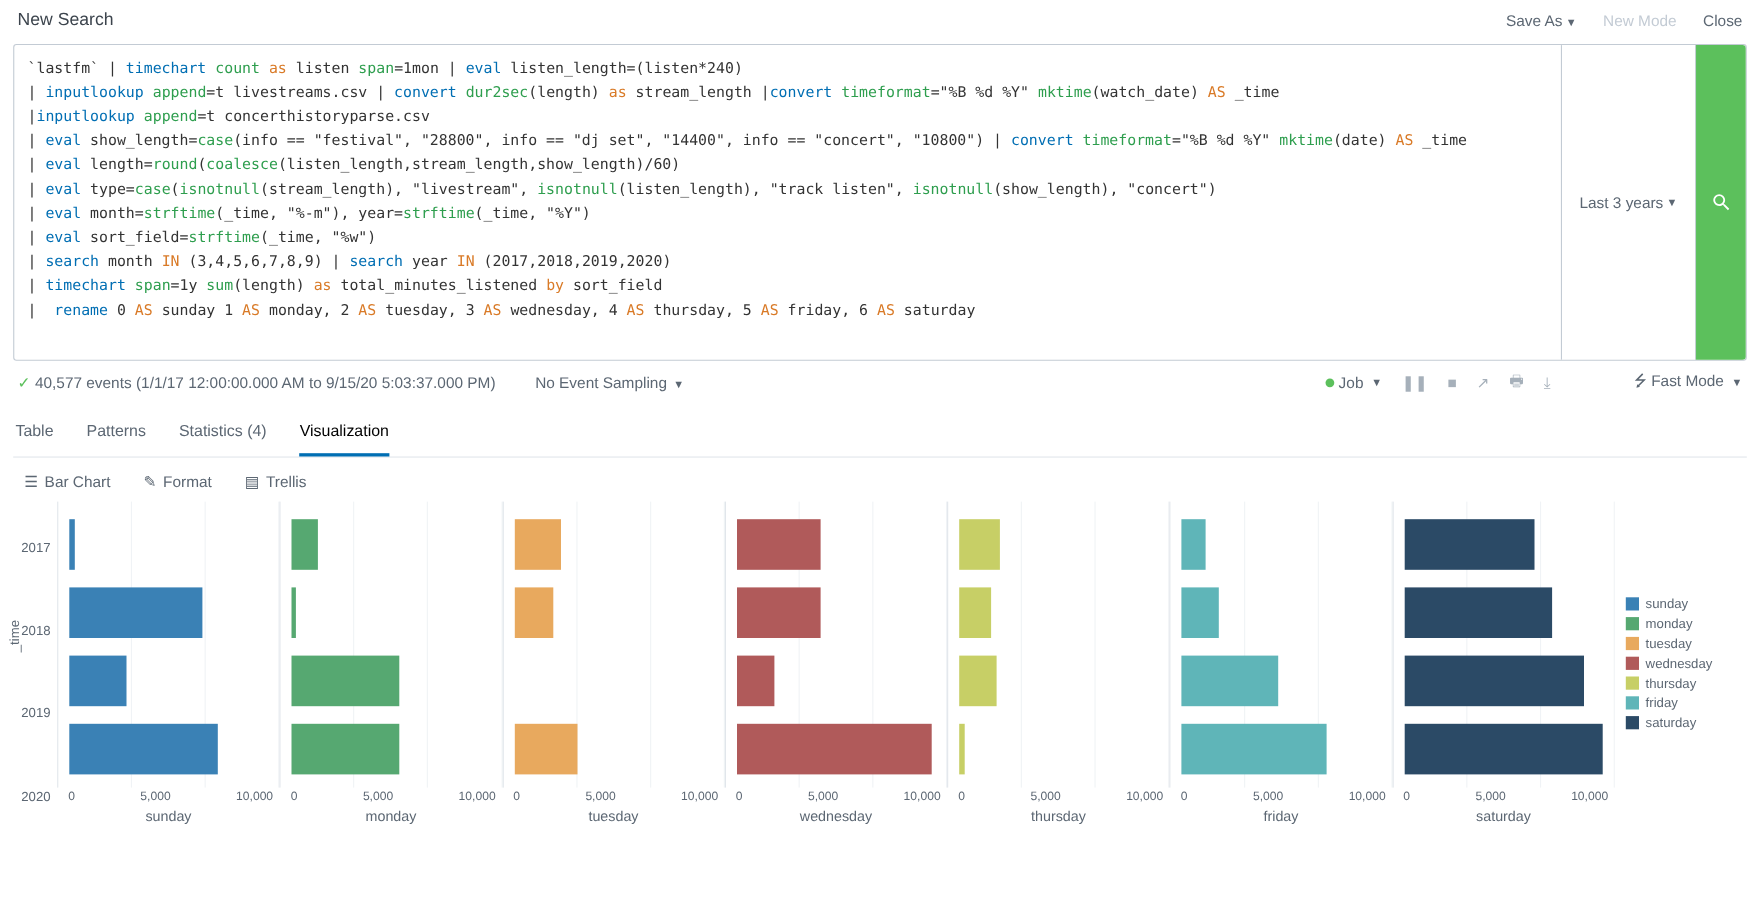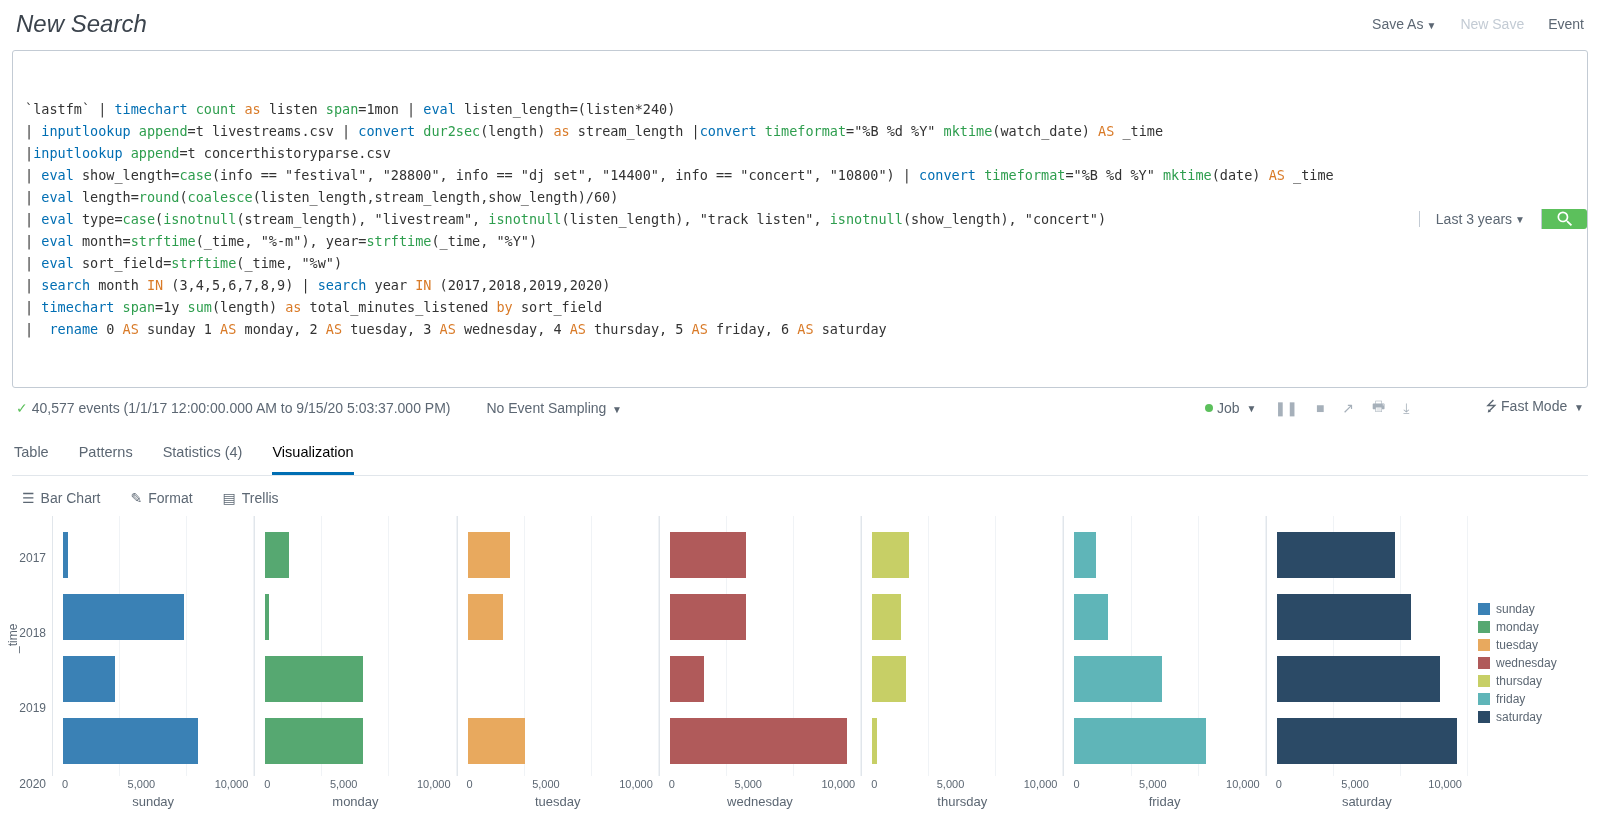--- a/index.html
+++ b/index.html
@@ -1,25 +1,25 @@
 <!DOCTYPE html>
 <html><head>
 <meta charset="utf-8">
 <style>
 * { box-sizing: border-box; margin: 0; padding: 0; }
 body { font-family: "Helvetica Neue", Arial, sans-serif; font-size: 13px; color: #333; background: #fff; width: 1600px; }
 .page { padding: 0 12px; }
 .header { display: flex; align-items: center; justify-content: space-between; padding: 10px 4px 12px; }
-.page-title { font-size: 24px; font-weight: 400; color: #3c444d; font-style: italic; }
+.page-title { font-size: 16px; font-weight: 400; color: #3c444d; }
 .header-actions { display: flex; gap: 24px; align-items: center; font-size: 14px; color: #5c6773; }
 .header-actions .disabled { color: #c3cbd4; }
 .header-actions span { cursor: pointer; }
 .caret { font-size: 10px; margin-left: 3px; }
 
-.search-row { display: flex; gap: 0; border: 1px solid #c3cbd4; border-radius: 3px; background: #fff; height: 338px; align-items: center;}
+.search-row { display: flex; gap: 0; border: 1px solid #c3cbd4; border-radius: 3px; background: #fff; height: 288px;}
 .search-editor { flex: 1; padding: 10px 12px; font-family: "Menlo", "Consolas", monospace; font-size: 13.5px; line-height: 22px; white-space: pre; overflow: auto; color: #333; }
 .time-picker { border-left: 1px solid #c3cbd4; padding: 0 16px; display: flex; align-items: center; color: #5c6773; font-size: 14px; white-space: nowrap; }
 .search-btn { width: 46px; background: #5cc05c; display: flex; align-items: center; justify-content: center; border-left: 1px solid #c3cbd4; cursor:pointer; border-radius: 0 3px 3px 0;}
 .search-btn svg { width: 20px; height: 20px; fill: #fff; }
 
 
 .tok-blue { color: #006eb3; }
 .tok-green { color: #2e9e4e; }
 .tok-orange { color: #d97a27; }
 .tok-gray { color: #333; }
@@ -60,22 +60,22 @@
 </style>
 </head>
 <body>
 
 <div class="page">
 
   <div class="header">
     <div class="page-title">New Search</div>
     <div class="header-actions">
       <span><span>Save As</span><span class="caret">▼</span></span>
-      <span class="disabled">New Save</span>
-      <span>Event</span>
+      <span class="disabled">New Mode</span>
+      <span>Close</span>
     </div>
   </div>
 
   <div class="search-row">
     <div class="search-editor" id="search-editor"><div><span class="tok-gray">`lastfm` | </span><span class="tok-blue">timechart</span><span class="tok-gray"> </span><span class="tok-green">count</span><span class="tok-gray"> </span><span class="tok-orange">as</span><span class="tok-gray"> listen </span><span class="tok-green">span</span><span class="tok-gray">=1mon | </span><span class="tok-blue">eval</span><span class="tok-gray"> listen_length=(listen*240)</span></div><div><span class="tok-gray">| </span><span class="tok-blue">inputlookup</span><span class="tok-gray"> </span><span class="tok-green">append</span><span class="tok-gray">=t livestreams.csv | </span><span class="tok-blue">convert</span><span class="tok-gray"> </span><span class="tok-green">dur2sec</span><span class="tok-gray">(length) </span><span class="tok-orange">as</span><span class="tok-gray"> stream_length |</span><span class="tok-blue">convert</span><span class="tok-gray"> </span><span class="tok-green">timeformat</span><span class="tok-gray">="%B %d %Y" </span><span class="tok-green">mktime</span><span class="tok-gray">(watch_date) </span><span class="tok-orange">AS</span><span class="tok-gray"> _time</span></div><div><span class="tok-gray">|</span><span class="tok-blue">inputlookup</span><span class="tok-gray"> </span><span class="tok-green">append</span><span class="tok-gray">=t concerthistoryparse.csv</span></div><div><span class="tok-gray">| </span><span class="tok-blue">eval</span><span class="tok-gray"> show_length=</span><span class="tok-green">case</span><span class="tok-gray">(info == "festival", "28800", info == "dj set", "14400", info == "concert", "10800") | </span><span class="tok-blue">convert</span><span class="tok-gray"> </span><span class="tok-green">timeformat</span><span class="tok-gray">="%B %d %Y" </span><span class="tok-green">mktime</span><span class="tok-gray">(date) </span><span class="tok-orange">AS</span><span class="tok-gray"> _time</span></div><div><span class="tok-gray">| </span><span class="tok-blue">eval</span><span class="tok-gray"> length=</span><span class="tok-green">round</span><span class="tok-gray">(</span><span class="tok-green">coalesce</span><span class="tok-gray">(listen_length,stream_length,show_length)/60)</span></div><div><span class="tok-gray">| </span><span class="tok-blue">eval</span><span class="tok-gray"> type=</span><span class="tok-green">case</span><span class="tok-gray">(</span><span class="tok-green">isnotnull</span><span class="tok-gray">(stream_length), "livestream", </span><span class="tok-green">isnotnull</span><span class="tok-gray">(listen_length), "track listen", </span><span class="tok-green">isnotnull</span><span class="tok-gray">(show_length), "concert")</span></div><div><span class="tok-gray">| </span><span class="tok-blue">eval</span><span class="tok-gray"> month=</span><span class="tok-green">strftime</span><span class="tok-gray">(_time, "%-m"), year=</span><span class="tok-green">strftime</span><span class="tok-gray">(_time, "%Y")</span></div><div><span class="tok-gray">| </span><span class="tok-blue">eval</span><span class="tok-gray"> sort_field=</span><span class="tok-green">strftime</span><span class="tok-gray">(_time, "%w")</span></div><div><span class="tok-gray">| </span><span class="tok-blue">search</span><span class="tok-gray"> month </span><span class="tok-orange">IN</span><span class="tok-gray"> (3,4,5,6,7,8,9) | </span><span class="tok-blue">search</span><span class="tok-gray"> year </span><span class="tok-orange">IN</span><span class="tok-gray"> (2017,2018,2019,2020)</span></div><div><span class="tok-gray">| </span><span class="tok-blue">timechart</span><span class="tok-gray"> </span><span class="tok-green">span</span><span class="tok-gray">=1y </span><span class="tok-green">sum</span><span class="tok-gray">(length) </span><span class="tok-orange">as</span><span class="tok-gray"> total_minutes_listened </span><span class="tok-orange">by</span><span class="tok-gray"> sort_field</span></div><div><span class="tok-gray">|  </span><span class="tok-blue">rename</span><span class="tok-gray"> 0 </span><span class="tok-orange">AS</span><span class="tok-gray"> sunday 1 </span><span class="tok-orange">AS</span><span class="tok-gray"> monday, 2 </span><span class="tok-orange">AS</span><span class="tok-gray"> tuesday, 3 </span><span class="tok-orange">AS</span><span class="tok-gray"> wednesday, 4 </span><span class="tok-orange">AS</span><span class="tok-gray"> thursday, 5 </span><span class="tok-orange">AS</span><span class="tok-gray"> friday, 6 </span><span class="tok-orange">AS</span><span class="tok-gray"> saturday</span></div></div>
     <div class="time-picker">
         <span>Last 3 years</span>
         <span class="caret">▼</span>
       </div>
     <div class="search-btn">

